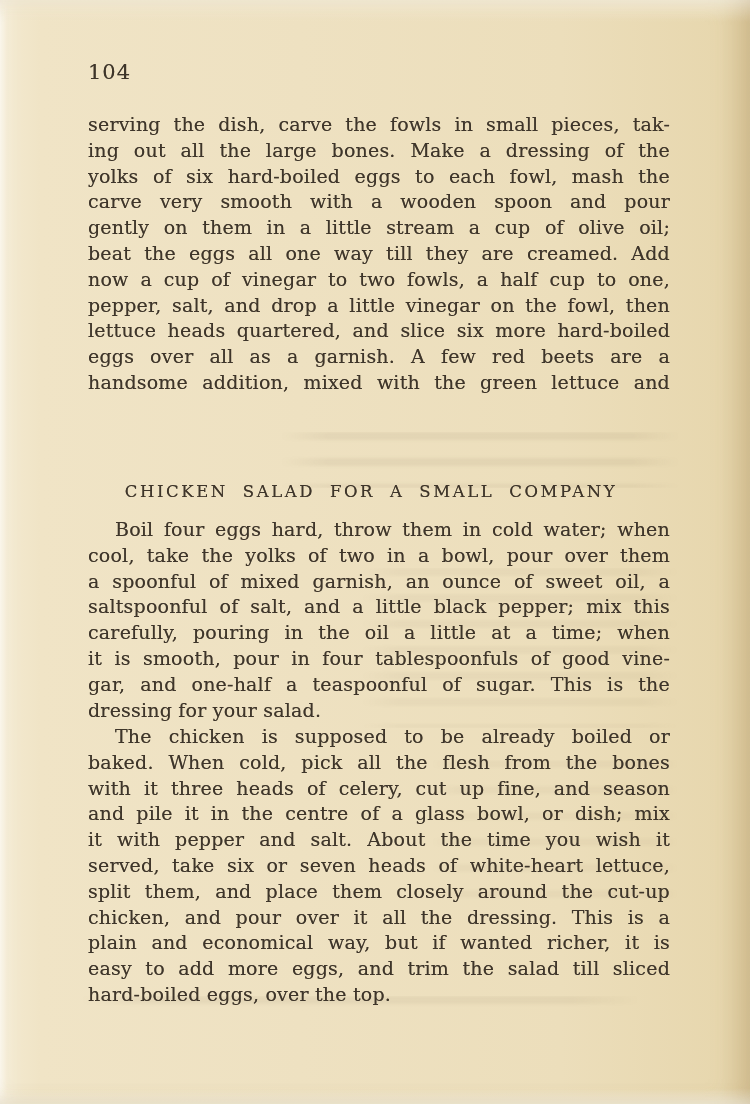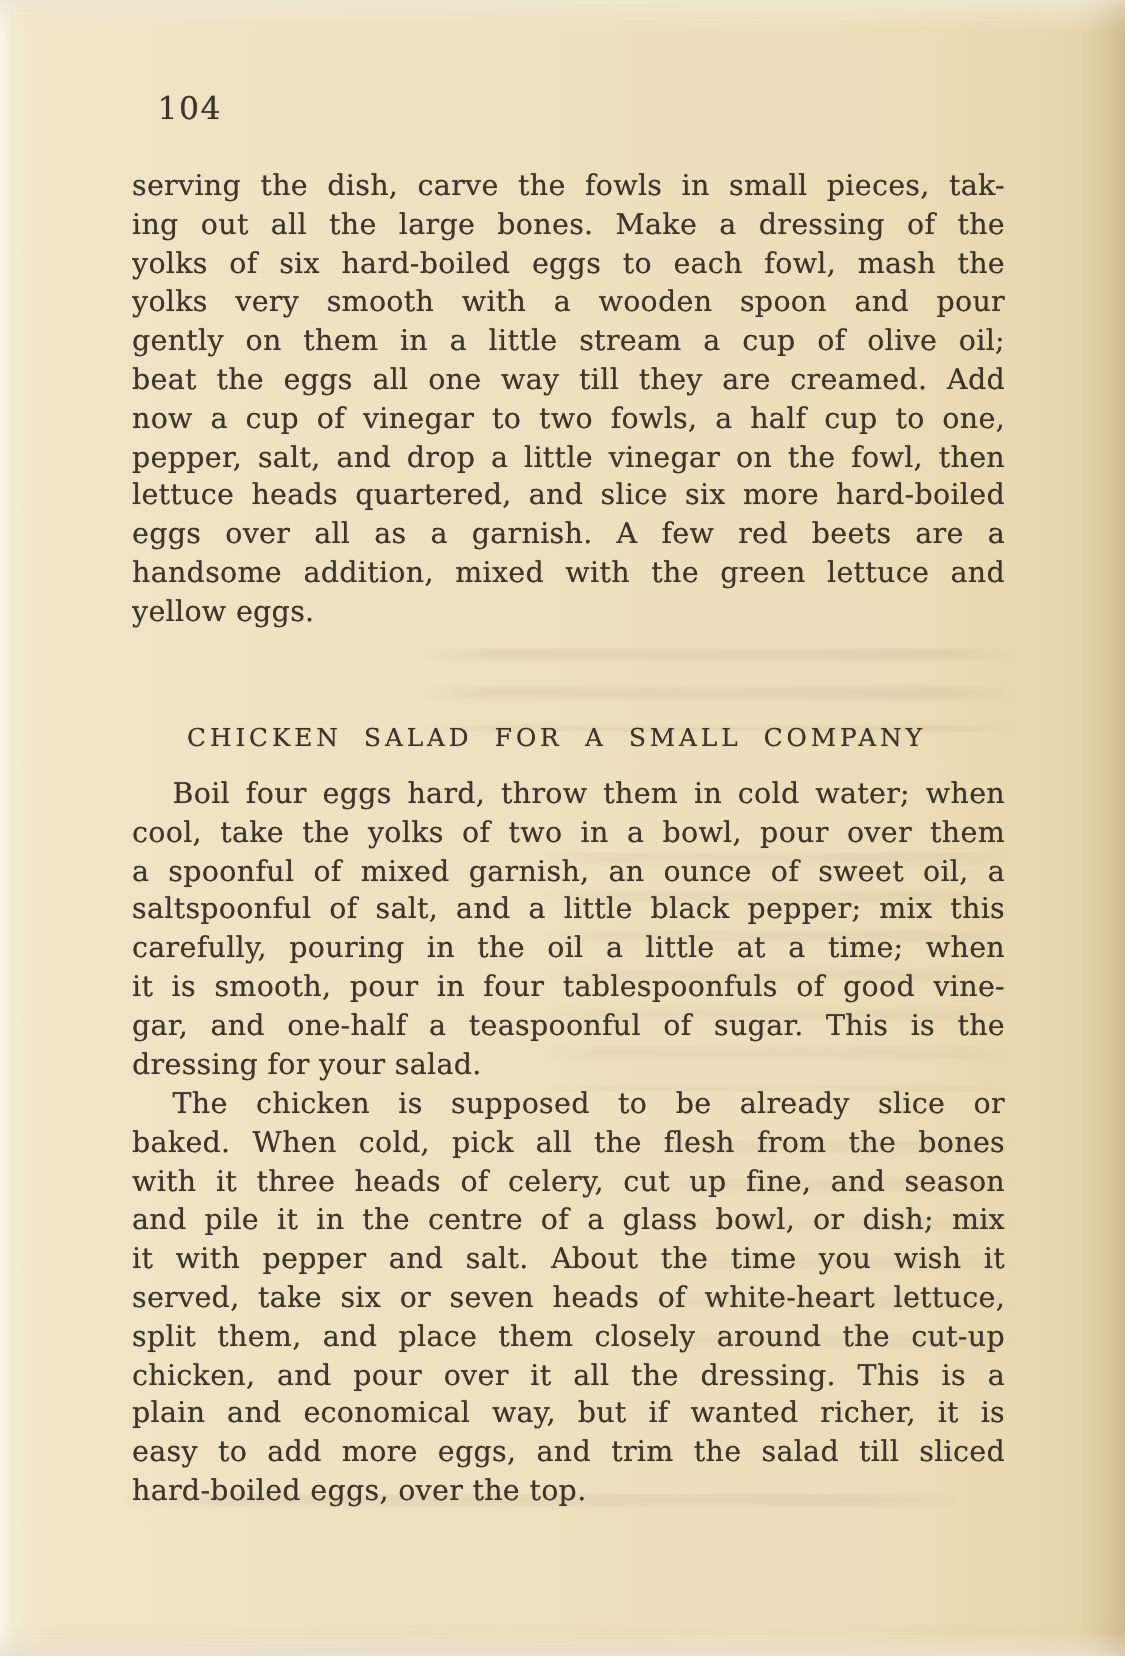--- a/index.html
+++ b/index.html
@@ -42,21 +42,20 @@
   }
 
   
   .folio {
     position: absolute;
     left: 88px;
     top: 60px;
     font-size: 21px;
     letter-spacing: 1px;
     text-shadow: 0 0 0.5px rgba(62,53,42,0.65);
-    margin-left: 17px;
   }
   .running-title {
     position: absolute;
     left: 0;
     right: 0;
     top: 58px;
     text-align: center;
     font-style: italic;
     font-size: 22px;
     letter-spacing: 3.5px;
@@ -130,46 +129,45 @@
 
   <div class="bleed" id="bleed-a"></div>
   <div class="bleed" id="bleed-b"></div>
   <div class="bleed" id="bleed-c"></div>
   <div class="bleed" id="bleed-d"></div>
 
   <div class="para" id="para1">
       <div class="line">serving the dish, carve the fowls in small pieces, tak-</div>
       <div class="line">ing out all the large bones. Make a dressing of the</div>
       <div class="line">yolks of six hard-boiled eggs to each fowl, mash the</div>
-      <div class="line">yolks very smooth with a wooden spoon and pour</div>
+      <div class="line">carve very smooth with a wooden spoon and pour</div>
       <div class="line">gently on them in a little stream a cup of olive oil;</div>
       <div class="line">beat the eggs all one way till they are creamed. Add</div>
       <div class="line">now a cup of vinegar to two fowls, a half cup to one,</div>
       <div class="line">pepper, salt, and drop a little vinegar on the fowl, then</div>
       <div class="line">lettuce heads quartered, and slice six more hard-boiled</div>
       <div class="line">eggs over all as a garnish. A few red beets are a</div>
       <div class="line">handsome addition, mixed with the green lettuce and</div>
-      <div class="line last">yellow eggs.</div>
     </div>
 
   <div class="section-heading">CHICKEN SALAD FOR A SMALL COMPANY</div>
 
   <div class="para indent" id="para2">
       <div class="line">Boil four eggs hard, throw them in cold water; when</div>
       <div class="line">cool, take the yolks of two in a bowl, pour over them</div>
       <div class="line">a spoonful of mixed garnish, an ounce of sweet oil, a</div>
       <div class="line">saltspoonful of salt, and a little black pepper; mix this</div>
       <div class="line">carefully, pouring in the oil a little at a time; when</div>
       <div class="line">it is smooth, pour in four tablespoonfuls of good vine-</div>
       <div class="line">gar, and one-half a teaspoonful of sugar. This is the</div>
       <div class="line last">dressing for your salad.</div>
     </div>
 
   <div class="para indent" id="para3">
-      <div class="line">The chicken is supposed to be already slice or</div>
+      <div class="line">The chicken is supposed to be already boiled or</div>
       <div class="line">baked. When cold, pick all the flesh from the bones</div>
       <div class="line">with it three heads of celery, cut up fine, and season</div>
       <div class="line">and pile it in the centre of a glass bowl, or dish; mix</div>
       <div class="line">it with pepper and salt. About the time you wish it</div>
       <div class="line">served, take six or seven heads of white-heart lettuce,</div>
       <div class="line">split them, and place them closely around the cut-up</div>
       <div class="line">chicken, and pour over it all the dressing. This is a</div>
       <div class="line">plain and economical way, but if wanted richer, it is</div>
       <div class="line">easy to add more eggs, and trim the salad till sliced</div>
       <div class="line last">hard-boiled eggs, over the top.</div>

